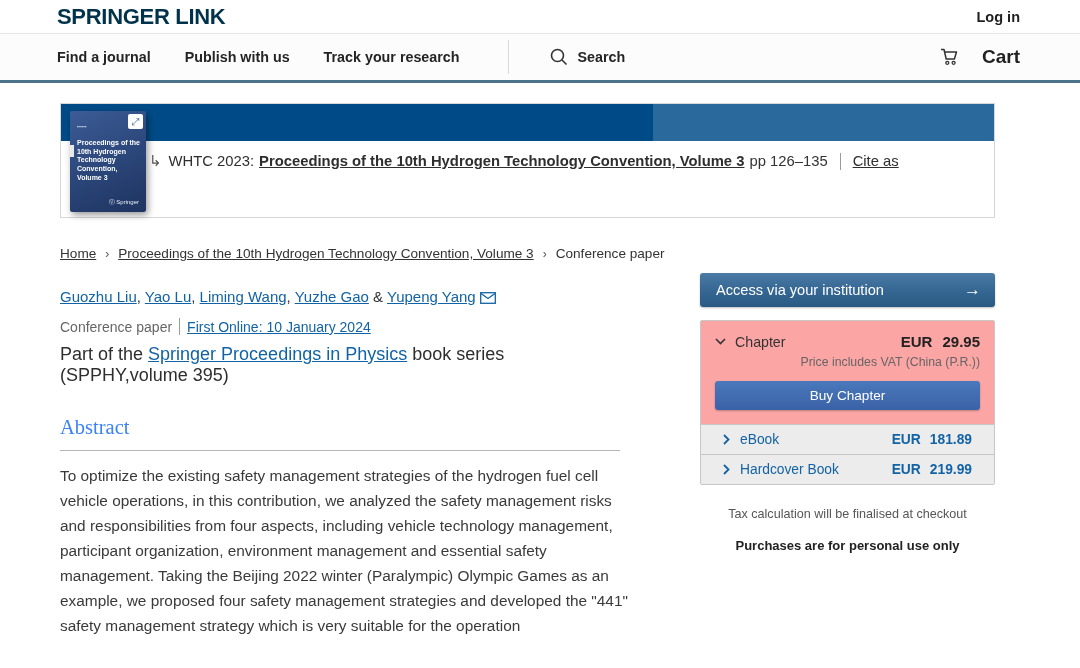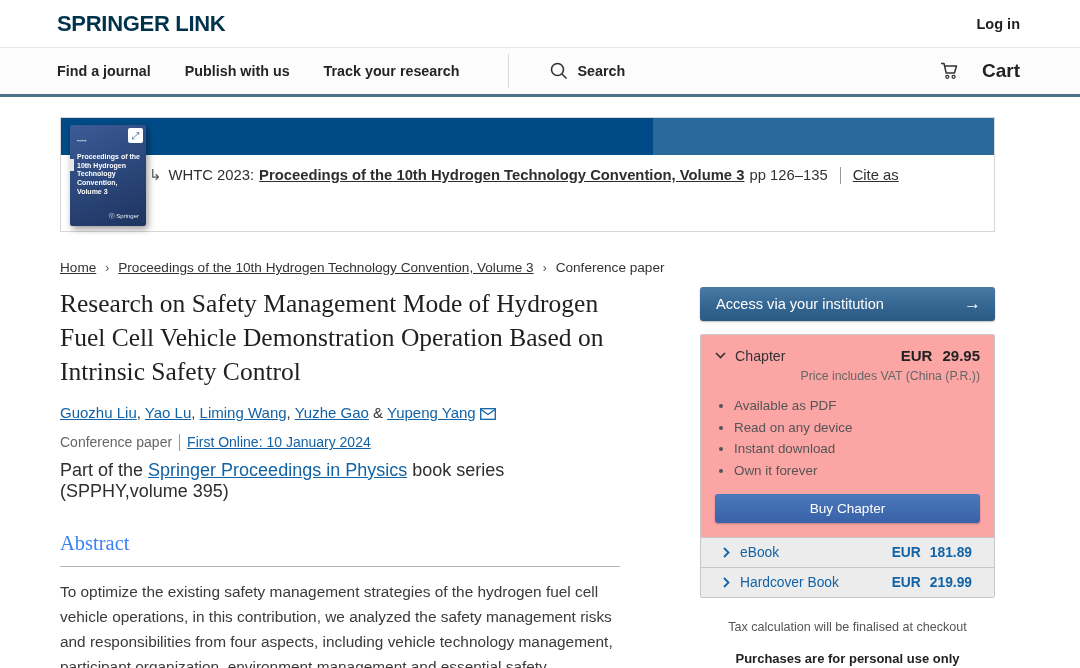--- a/index.html
+++ b/index.html
@@ -1,20 +1,20 @@
 <!DOCTYPE html>
 <html style="--navy: #01324b; --steel: #4c728c; --banner-dark: #004b87; --banner-light: #2a699c; --link: #1263a5;"><head>
 <meta charset="utf-8">
 <style>
   * { margin:0; padding:0; box-sizing:border-box; }
   html,body { width:1080px; height:668px; overflow:hidden; background:#fff;
     font-family:"Liberation Sans", sans-serif; color:#222; }
 
   
-  .topbar { height:48px; display:flex; align-items:center; justify-content:space-between;
+  .topbar { height:34px; display:flex; align-items:center; justify-content:space-between;
     padding:0 60px 0 57px; border-bottom:1px solid #e6e6e6; background:#fff; }
   .logo { font-size:22px; font-weight:800; letter-spacing:-0.3px; color:var(--navy); }
   .login-link { font-size:14.5px; font-weight:700; color:#1f1f1f; text-decoration:none; cursor:pointer; }
 
   
   .navbar { height:49px; background:#fcfcfc; border-bottom:3px solid var(--steel);
     display:flex; align-items:center; justify-content:space-between; padding:0 60px 0 57px; }
   .nav-left { display:flex; align-items:center; gap:34px; }
   .nav-item { font-size:14.3px; font-weight:700; color:#242424; cursor:pointer; }
   .nav-sep { width:1px; height:34px; background:#d9d9d9; margin:0 6px 0 14px; }
@@ -161,21 +161,20 @@
   <div class="breadcrumb">
     <a>Home</a>
     <span class="crumb-sep">›</span>
     <a>Proceedings of the 10th Hydrogen Technology Convention, Volume 3</a>
     <span class="crumb-sep">›</span>
     <span>Conference paper</span>
   </div>
 
   <div class="content-row">
     <div class="main-col">
-      <h1 class="paper-title">Research on Safety Management Mode of Hydrogen Fuel Cell Vehicle Demonstration Operation Based on Intrinsic Safety Control</h1>
 
       <div class="authors"><a>Guozhu Liu</a>, <a>Yao Lu</a>, <a>Liming Wang</a>, <a>Yuzhe Gao</a> &amp; <a>Yupeng Yang</a><svg width="16" height="12" viewBox="0 0 16 12" class="env-icon">
             <rect x="0.7" y="0.7" width="14.6" height="10.6" fill="none" stroke="#1263a5" stroke-width="1.3"></rect>
             <polyline points="1,1.5 8,6.5 15,1.5" fill="none" stroke="#1263a5" stroke-width="1.3"></polyline>
           </svg></div>
 
       <div class="meta-row">
         <span>Conference paper</span>
         <span class="vline"></span>
         <a>First Online: 10 January 2024</a>
@@ -203,26 +202,20 @@
               <svg width="11" height="7" viewBox="0 0 11 7">
                   <polyline points="1,1 5.5,5.5 10,1" fill="none" stroke="#333" stroke-width="1.6"></polyline>
                 </svg>
               <span>Chapter</span>
             </span>
             <span class="chap-price">
               <span class="chap-cur">EUR</span><span>29.95</span>
             </span>
           </div>
           <div class="vat-note">Price includes VAT (China (P.R.))</div>
-          <ul class="feat-list">
-              <li>Available as PDF</li>
-              <li>Read on any device</li>
-              <li>Instant download</li>
-              <li>Own it forever</li>
-            </ul>
           <button class="buy-btn">Buy Chapter</button>
         </div>
 
         <div class="acc-row">
           <span class="acc-row-left">
             <svg width="7" height="11" viewBox="0 0 7 11">
                 <polyline points="1,1 5.5,5.5 1,10" fill="none" stroke="#1263a5" stroke-width="1.8"></polyline>
               </svg>
             <span>eBook</span>
           </span>

